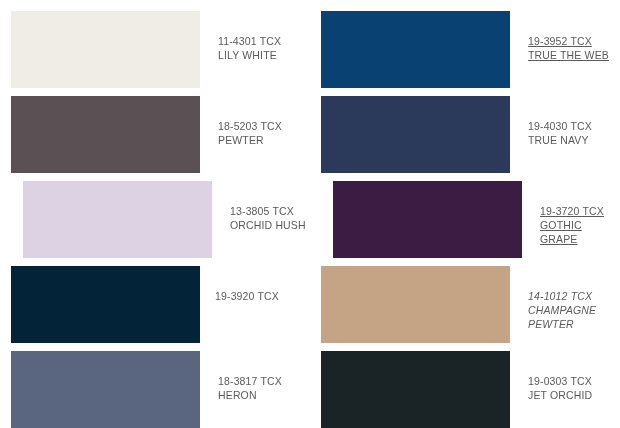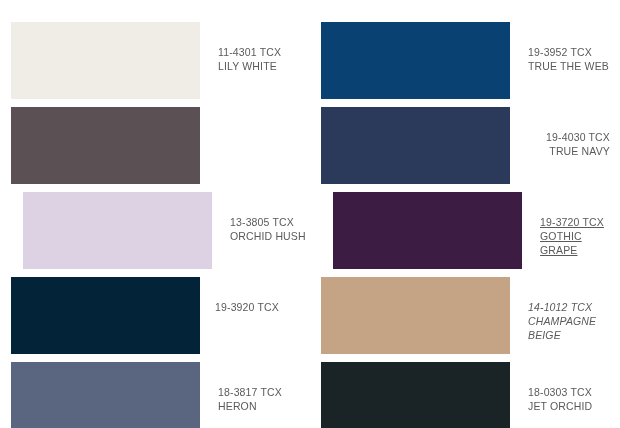--- a/index.html
+++ b/index.html
@@ -17,21 +17,21 @@
   #palette-board {
     position: relative;
     width: 620px;
     height: 428px;
     background: #ffffff;
     box-sizing: border-box;
   }
 
   .palette-column {
     position: absolute;
-    top: 11px;
+    top: 0;
     width: 310px;
     height: 408px;
   }
   #palette-column-left  { left: 0; }
   #palette-column-right { left: 310px; }
 
   .swatch-row {
     position: absolute;
     left: 11px;
     width: 289px;
@@ -83,20 +83,24 @@
     <div class="swatch-row r0">
       <div class="swatch-chip" style="background-color: rgb(240, 237, 231);"></div>
       <div class="swatch-caption" style="color: rgb(90, 90, 90);">
         <span class="swatch-code">11-4301 TCX</span>
         <span class="swatch-name">LILY WHITE</span>
       </div>
     </div>
 
     <div class="swatch-row r1">
       <div class="swatch-chip" style="background-color: rgb(91, 80, 84);"></div>
+      <div class="swatch-caption" style="color: rgb(90, 90, 90);">
+        <span class="swatch-code">18-5203 TCX</span>
+        <span class="swatch-name">PEWTER</span>
+      </div>
     </div>
 
     <div class="swatch-row r2">
       <div class="swatch-chip" style="background-color: rgb(221, 210, 227);"></div>
       <div class="swatch-caption" style="color: rgb(90, 90, 90);">
         <span class="swatch-code">13-3805 TCX</span>
         <span class="swatch-name">ORCHID HUSH</span>
       </div>
     </div>
 
@@ -114,53 +118,53 @@
         <span class="swatch-name">HERON</span>
       </div>
     </div>
 
   </div>
 
   <div class="palette-column" id="palette-column-right">
 
     <div class="swatch-row r0">
       <div class="swatch-chip" style="background-color: rgb(8, 65, 114);"></div>
-      <div class="swatch-caption" style="color: rgb(90, 90, 90);">
+      <div class="swatch-caption" style="color: rgb(90, 90, 90); text-decoration: underline;">
         <span class="swatch-code">19-3952 TCX</span>
         <span class="swatch-name">TRUE THE WEB</span>
       </div>
     </div>
 
     <div class="swatch-row r1">
       <div class="swatch-chip" style="background-color: rgb(43, 58, 91);"></div>
-      <div class="swatch-caption" style="color: rgb(90, 90, 90); text-align: right;">
+      <div class="swatch-caption" style="color: rgb(90, 90, 90);">
         <span class="swatch-code">19-4030 TCX</span>
         <span class="swatch-name">TRUE NAVY</span>
       </div>
     </div>
 
     <div class="swatch-row r2">
       <div class="swatch-chip" style="background-color: rgb(61, 28, 68);"></div>
       <div class="swatch-caption" style="color: rgb(90, 90, 90); text-decoration: underline;">
         <span class="swatch-code">19-3720 TCX</span>
         <span class="swatch-name">GOTHIC GRAPE</span>
       </div>
     </div>
 
     <div class="swatch-row r3">
       <div class="swatch-chip" style="background-color: rgb(196, 164, 132);"></div>
       <div class="swatch-caption" style="color: rgb(90, 90, 90); font-style: italic;">
         <span class="swatch-code">14-1012 TCX</span>
-        <span class="swatch-name">CHAMPAGNE BEIGE</span>
+        <span class="swatch-name">CHAMPAGNE PEWTER</span>
       </div>
     </div>
 
     <div class="swatch-row r4">
       <div class="swatch-chip" style="background-color: rgb(26, 35, 38);"></div>
       <div class="swatch-caption" style="color: rgb(90, 90, 90);">
-        <span class="swatch-code">18-0303 TCX</span>
+        <span class="swatch-code">19-0303 TCX</span>
         <span class="swatch-name">JET ORCHID</span>
       </div>
     </div>
 
   </div>
 
 </div>
 
 </body></html>

